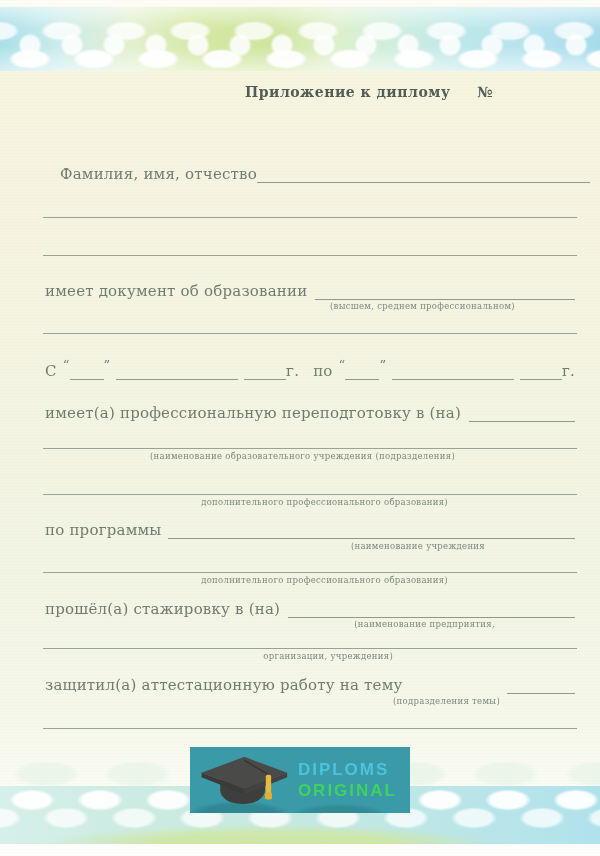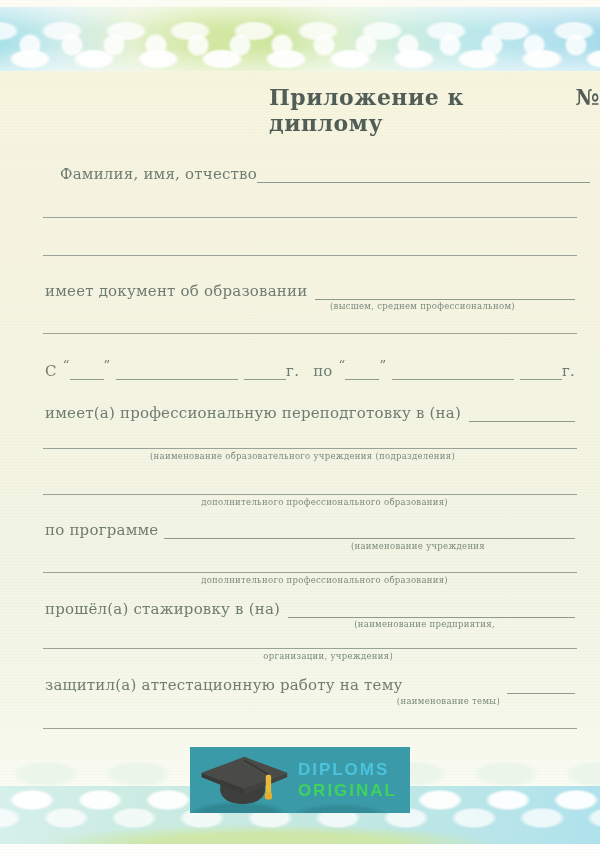--- a/index.html
+++ b/index.html
@@ -40,22 +40,22 @@
   .pre-border-glow {
     position:absolute; left:0; top:744px; width:100%; height:46px;
     background-image: radial-gradient(ellipse 46px 18px at 46px 30px, rgba(214,238,226,0.7) 55%, rgba(214,238,226,0) 75%);
     background-size: 92px 46px; background-repeat: repeat-x;
     opacity:.55;
   }
 
   
   .title {
     position:absolute; left:245px; top:84px;
-    font-size:22px; font-weight:bold; letter-spacing:0.5px; color:#515d57;
-    display:flex; align-items:baseline;margin-left:24px;
+    font-size:14px; font-weight:bold; letter-spacing:0.5px; color:#515d57;
+    display:flex; align-items:baseline;
   }
   .title .no { margin-left:27px; }
 
   .row {
     position:absolute; left:45px; width:530px;
     display:flex; align-items:flex-end;
     font-size:15px; color:#6f7c71; letter-spacing:0.2px; white-space:nowrap;
   }
   .blank { border-bottom:1px solid #8f9a8e; height:100%; }
   .fill  { flex:1 1 auto; }
@@ -147,21 +147,21 @@
     <span>имеет(а) профессиональную переподготовку в (на)</span>
     <span style="width:8px;"></span>
     <span class="blank fill"></span>
   </div>
   <div class="hline" style="top:448px;"></div>
   <div class="caption" style="top:451px; left:150px; width:305px;">(наименование образовательного учреждения (подразделения)</div>
   <div class="hline" style="top:494px;"></div>
   <div class="caption" style="top:497px; left:148px; width:300px;">дополнительного профессионального образования)</div>
 
   <div class="row" style="top:519px; height:20px;">
-    <span>по программе</span>
+    <span>по программы</span>
     <span style="width:6px;"></span>
     <span class="blank fill"></span>
   </div>
   <div class="caption" style="top:541px; left:195px; width:290px;">(наименование учреждения</div>
   <div class="hline" style="top:572px;"></div>
   <div class="caption" style="top:575px; left:148px; width:300px;">дополнительного профессионального образования)</div>
 
   <div class="row" style="top:596px; height:22px;">
     <span>прошёл(а) стажировку в (на)</span>
     <span style="width:8px;"></span>
@@ -169,21 +169,21 @@
   </div>
   <div class="caption" style="top:619px; left:305px; width:190px;">(наименование предприятия,</div>
   <div class="hline" style="top:648px;"></div>
   <div class="caption" style="top:651px; left:198px; width:195px;">организации, учреждения)</div>
 
   <div class="row" style="top:674px; height:20px;gap:48px;">
     <span>защитил(а) аттестационную работу на тему</span>
     <span style="width:8px;"></span>
     <span class="blank fill"></span>
   </div>
-  <div class="caption" style="top:696px; left:340px; width:160px;">(наименование темы)</div>
+  <div class="caption" style="top:696px; left:340px; width:160px;">(подразделения темы)</div>
   <div class="hline" style="top:728px;"></div>
 
   <div class="logo">
     <svg class="cap-svg" width="112" height="60" viewBox="0 0 112 60">
       <ellipse cx="50" cy="42" rx="25" ry="15" fill="#3e3e3c"></ellipse>
       <rect x="25" y="28" width="50" height="14" fill="#3e3e3c"></rect>
       <polygon points="4,22 52,4 100,22 52,40" fill="#4a4a48"></polygon>
       <polygon points="4,22 52,40 52,46 4,27" fill="#3a3a38"></polygon>
       <polygon points="100,22 52,40 52,46 100,27" fill="#424240"></polygon>
       <line x1="52" y1="8" x2="79" y2="24" stroke="#35352f" stroke-width="1.5"></line>

